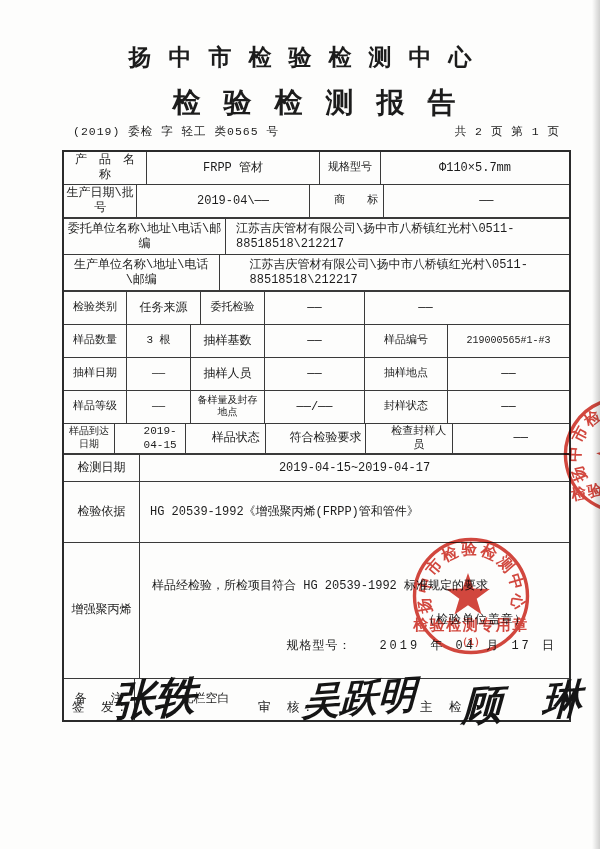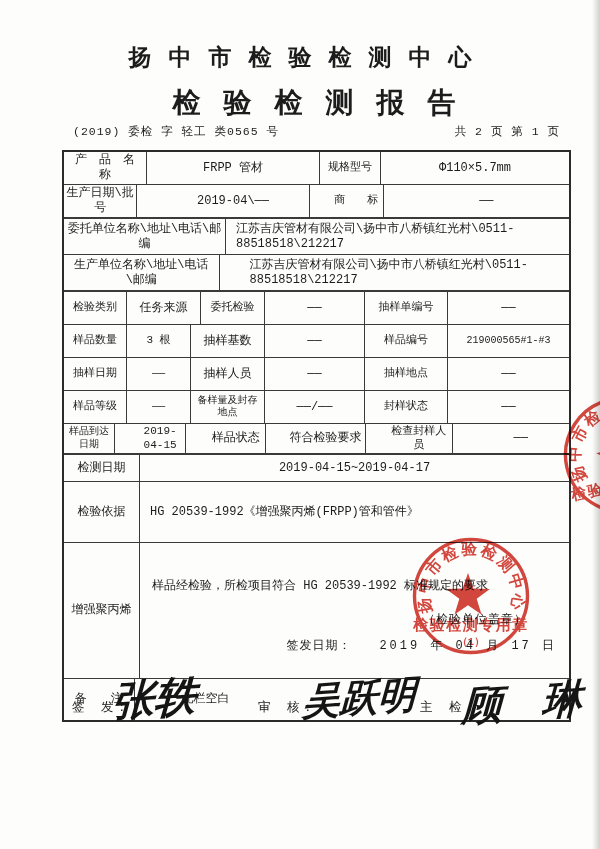--- a/index.html
+++ b/index.html
@@ -81,21 +81,20 @@
     <div class="row thick" style="height:35px">
       <div class="cell" style="width:162px">生产单位名称\地址\电话\邮编</div>
       <div class="cell left" style="width:343px">江苏吉庆管材有限公司\扬中市八桥镇红光村\0511-88518518\212217</div>
     </div>
 
     <div class="row" style="height:32px">
       <div class="cell smm" style="width:63px">检验类别</div>
       <div class="cell" style="width:74px">任务来源</div>
       <div class="cell smm" style="width:64px">委托检验</div>
       <div class="cell" style="width:100px">——</div>
-      <div class="cell smm" style="width:83px">抽样单编号</div>
       <div class="cell" style="width:121px">——</div>
     </div>
 
     <div class="row" style="height:32px">
       <div class="cell smm" style="width:63px">样品数量</div>
       <div class="cell smm" style="width:64px">3 根</div>
       <div class="cell" style="width:74px">抽样基数</div>
       <div class="cell" style="width:100px">——</div>
       <div class="cell smm" style="width:83px">样品编号</div>
       <div class="cell sm" style="width:121px">219000565#1-#3</div>
@@ -137,21 +136,21 @@
       <div class="cell" style="width:76px">检验依据</div>
       <div class="cell left" style="width:429px">HG 20539-1992《增强聚丙烯(FRPP)管和管件》</div>
     </div>
 
     <div class="row" style="height:135px">
       <div class="cell" style="width:76px">增强聚丙烯</div>
       <div class="cell rel" style="width:429px">
         <div class="concl-text">样品经检验，所检项目符合 HG 20539-1992 标准规定的要求</div>
         <div class="seal-note">（检验单位盖章）</div>
         <div class="issue-line">
-          <span>签发日期：</span><span class="issue-date">2019 年 04 月 17 日</span>
+          <span>规格型号：</span><span class="issue-date">2019 年 04 月 17 日</span>
         </div>
       </div>
     </div>
 
     <div class="row" style="height:41px">
       <div class="cell" style="width:76px">备　　注</div>
       <div class="cell left" style="width:429px">此栏空白</div>
     </div>
   </div>
 

